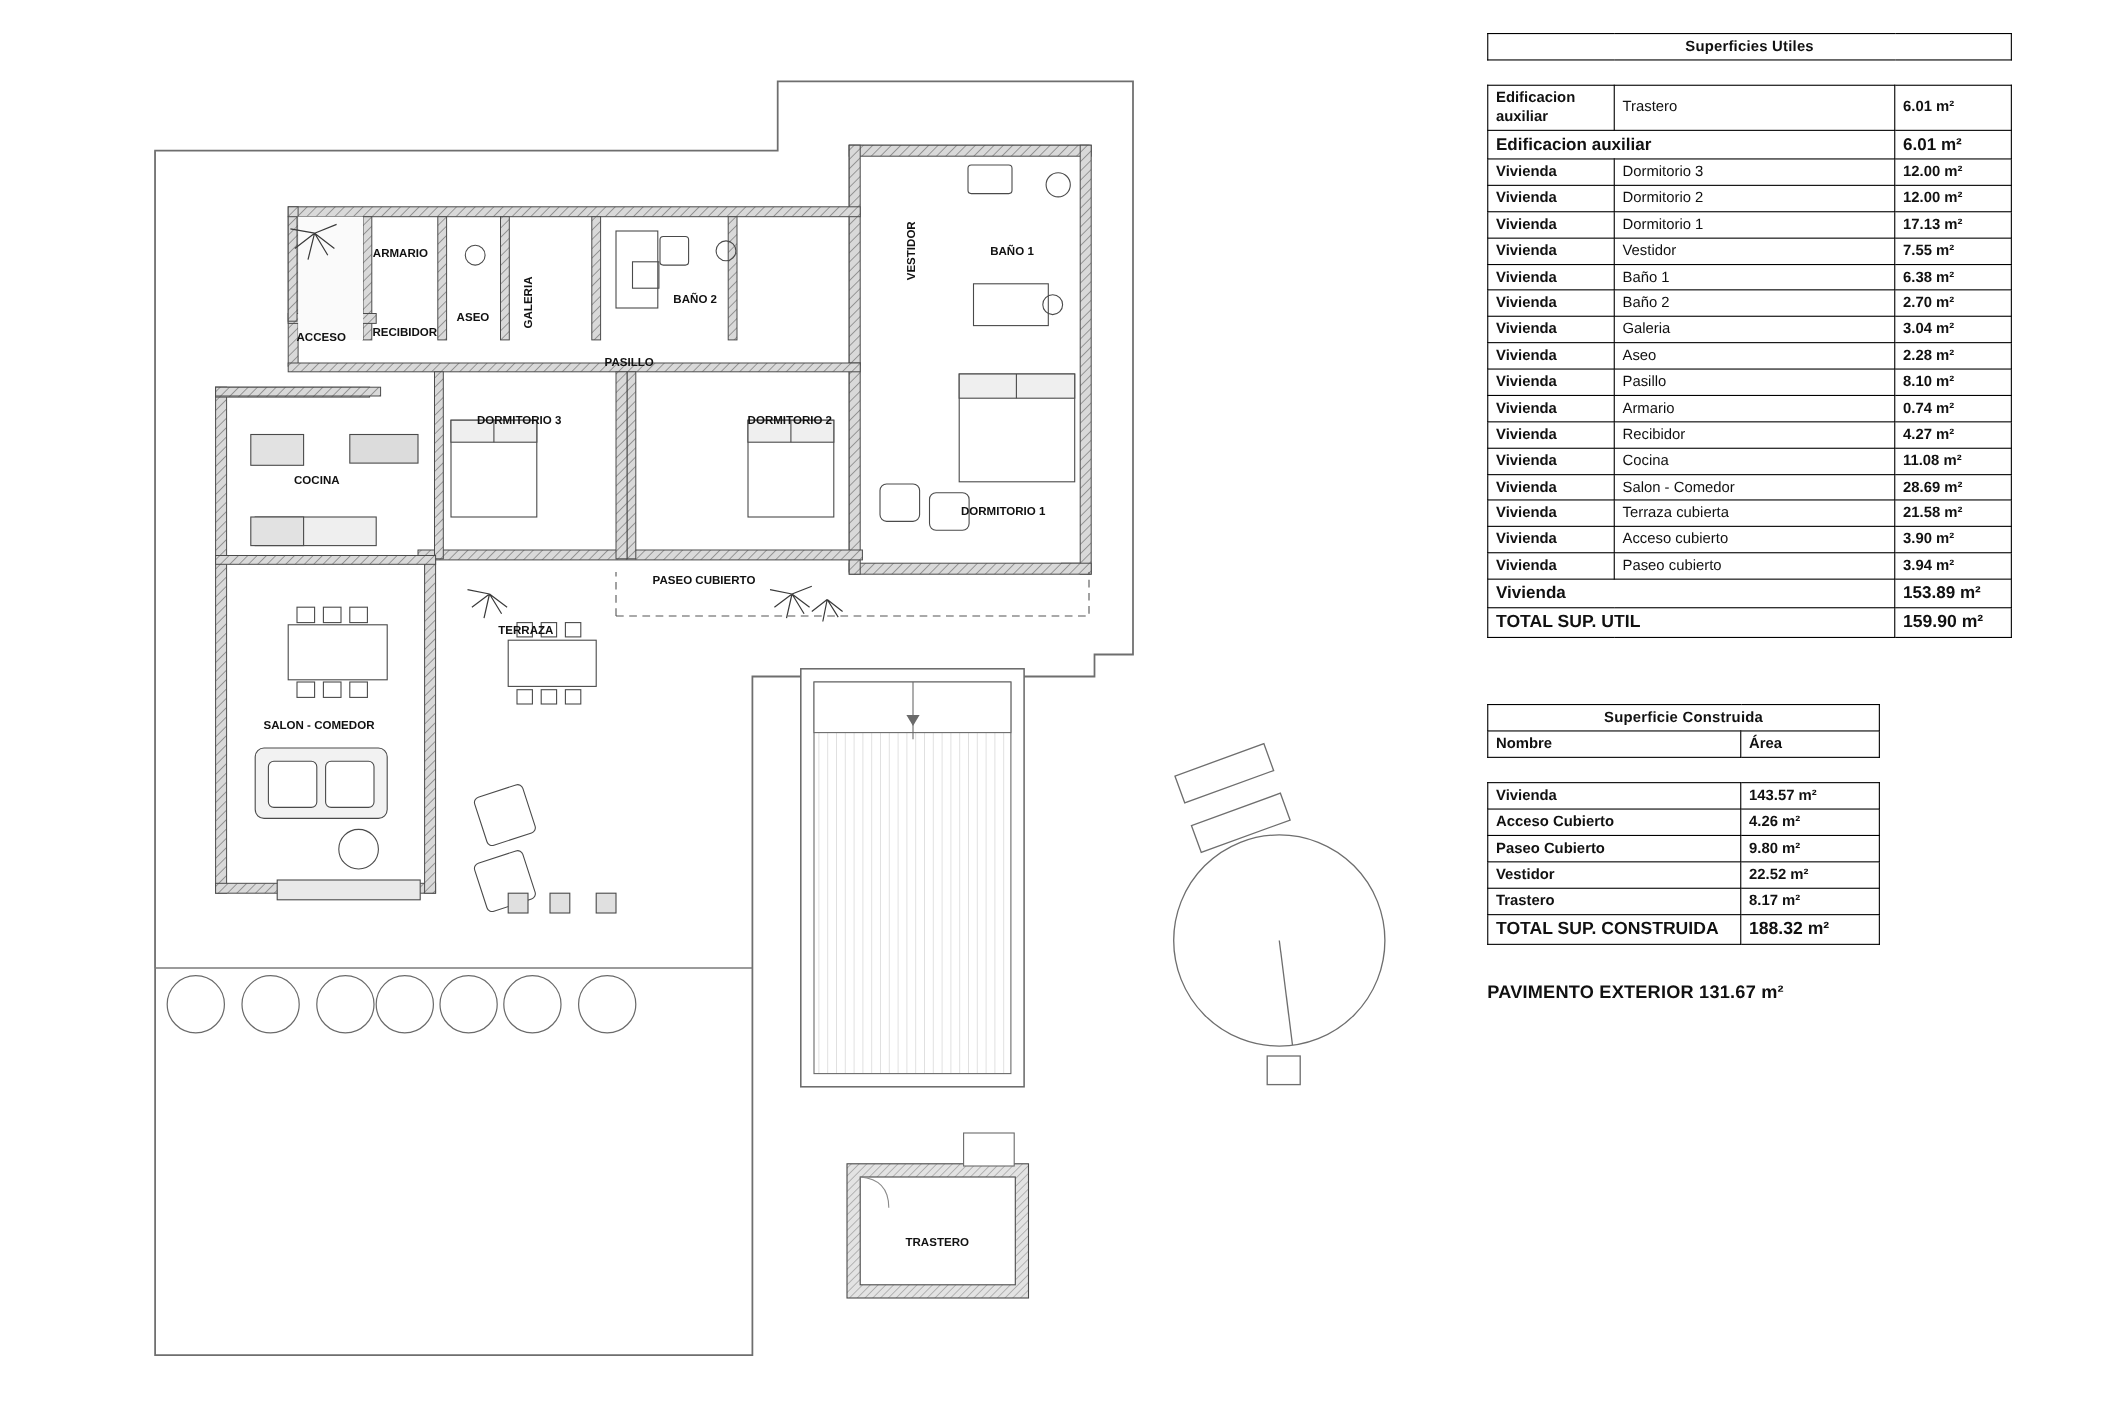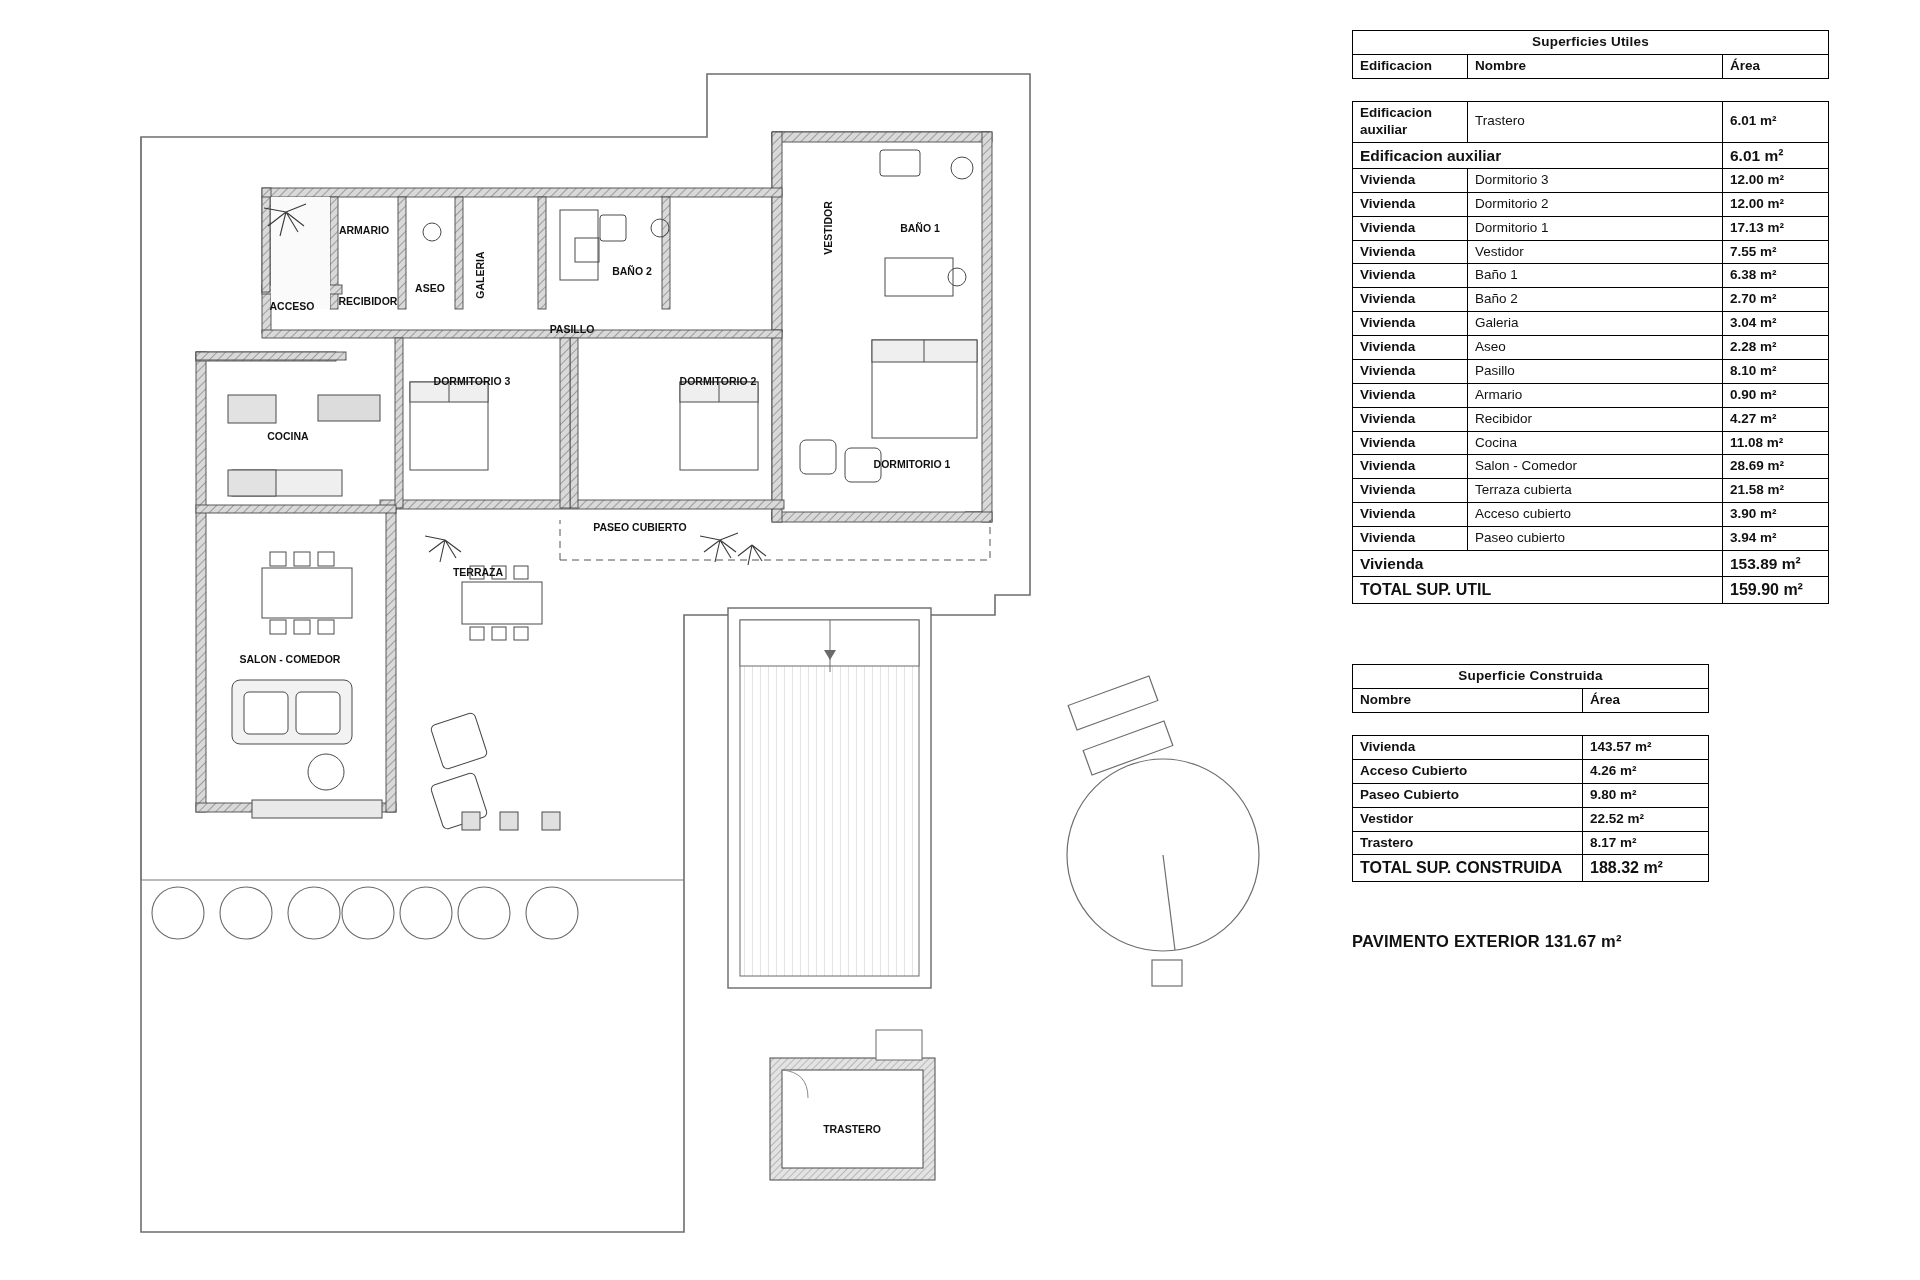--- a/index.html
+++ b/index.html
@@ -45,21 +45,21 @@
   .col-nom2{width:230px;}
   .col-area2{width:126px;}
 
   .bold{font-weight:bold;}
   .sumrow td{font-weight:bold;font-size:15.5px;}
   .totalrow td{font-weight:bold;font-size:16px;}
   .nb{border:none !important;}
   .gap{height:60px;}
 
   .footer-note{
-    margin-top:50px;
+    margin-top:34px;
     font-size:16.5px;
     font-weight:bold;
     letter-spacing:.2px;
     color:#111;
   }
 
   
   .vmerge{font-weight:bold;font-size:14px;line-height:1.35;}
 </style>
 </head>
@@ -282,25 +282,20 @@
     <table class="tbl1">
       <colgroup>
           <col class="col-edif">
           <col class="col-nom">
           <col class="col-area">
         </colgroup>
       <tbody>
         <tr>
             <td class="title-cell" colspan="3">Superficies Utiles</td>
           </tr>
-        <tr class="hdr">
-          <td>Edificacion</td>
-          <td>Nombre</td>
-          <td>Área</td>
-        </tr>
         <tr>
             <td class="nb" colspan="3" style="height:16px;border:none;"></td>
           </tr>
 
         <tr>
           <td class="vmerge">Edificacion auxiliar</td>
           <td>Trastero</td>
           <td class="bold">6.01 m²</td>
         </tr>
         <tr class="sumrow">
@@ -349,21 +344,21 @@
             <td class="bold">2.28 m²</td>
           </tr>
         <tr>
             <td class="bold">Vivienda</td>
             <td>Pasillo</td>
             <td class="bold">8.10 m²</td>
           </tr>
         <tr>
             <td class="bold">Vivienda</td>
             <td>Armario</td>
-            <td class="bold">0.90 m²</td>
+            <td class="bold">0.74 m²</td>
           </tr>
         <tr>
             <td class="bold">Vivienda</td>
             <td>Recibidor</td>
             <td class="bold">4.27 m²</td>
           </tr>
         <tr>
             <td class="bold">Vivienda</td>
             <td>Cocina</td>
             <td class="bold">11.08 m²</td>

